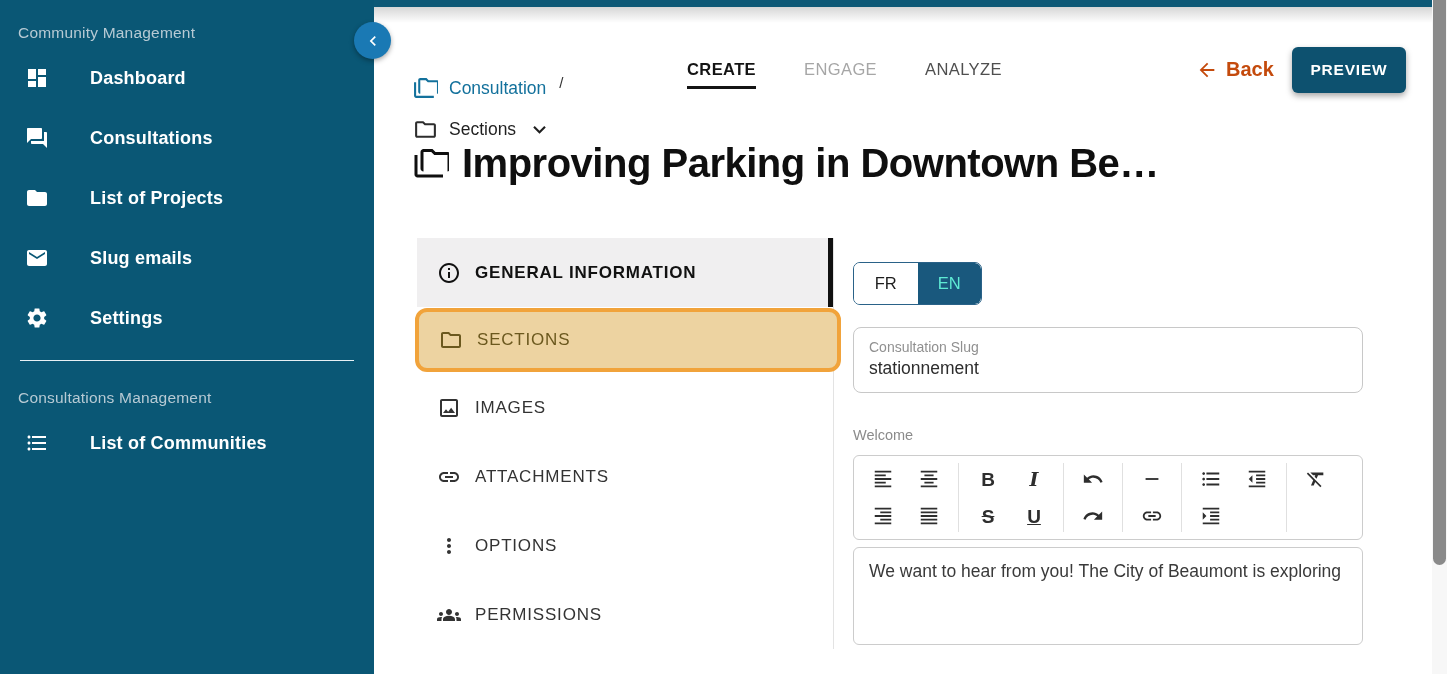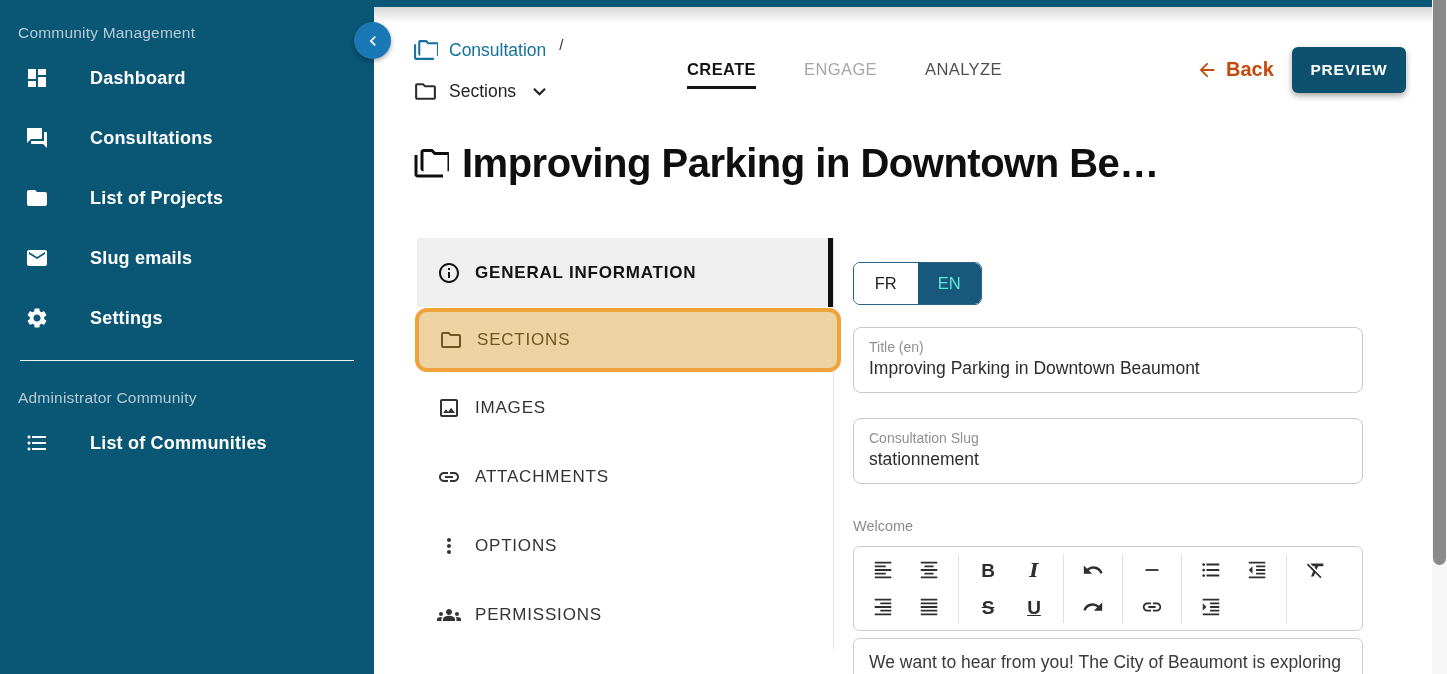--- a/index.html
+++ b/index.html
@@ -18,21 +18,21 @@
     background:#1a79b4;display:flex;align-items:center;justify-content:center;cursor:pointer;
     box-shadow:0 2px 5px rgba(0,0,0,.35);z-index:30;}
   .collapse-btn .ic{width:20px;height:20px;fill:#fff;}
 
   
   .main{position:absolute;left:374px;top:0;width:1073px;height:674px;background:#fff;}
   .top-bar{height:7px;background:#0d5876;}
   .top-shadow{height:16px;background:linear-gradient(rgba(0,0,0,.16),rgba(0,0,0,0));}
 
   .breadcrumb{position:absolute;left:39px;top:36px;}
-  .bc-row{display:flex;align-items:center;gap:11px;height:28px;}
+  .bc-row{display:flex;align-items:center;gap:11px;height:28px;margin-top:38px;}
   .bc-row .ic{width:25px;height:25px;}
   .bc-parent-ic{fill:#13719c;}
   .bc-parent{color:#13719c;font-size:17.5px;cursor:pointer;}
   .bc-sep{color:#333;font-size:15px;position:relative;top:-6px;margin-left:2px;}
   .bc-current-ic{fill:#2d2d2d;width:22px;height:22px;}
   .bc-current{color:#1f1f1f;font-size:17.5px;}
   .bc-chevron{fill:#1f1f1f;width:21px;height:21px;cursor:pointer;}
   .bc-row2{margin-top:13px;cursor:pointer;}
 
   .tabs{position:absolute;left:313px;top:60px;display:flex;gap:48px;}
@@ -221,21 +221,21 @@
         <span class="lbl">Slug emails</span>
       </div>
       <div class="sb-item">
         <svg class="ic" viewBox="0 0 24 24">
           <use href="#sym-gear"></use>
         </svg>
         <span class="lbl">Settings</span>
       </div>
     </nav>
   <hr class="sb-divider">
-  <div class="sb-title">Administrator Community</div>
+  <div class="sb-title">Consultations Management</div>
   <nav id="sb-list-1">
       <div class="sb-item">
         <svg class="ic" viewBox="0 0 24 24">
           <use href="#sym-list"></use>
         </svg>
         <span class="lbl">List of Communities</span>
       </div>
     </nav>
 </aside>
 
@@ -328,24 +328,20 @@
         <span class="lbl">PERMISSIONS</span>
       </div>
     </nav>
 
   <div class="form-col">
     <div class="lang-toggle" id="lang-toggle">
         <button class="lang-btn">FR</button>
         <button class="lang-btn selected">EN</button>
       </div>
 
-    <div class="field">
-      <div class="f-label">Title (en)</div>
-      <div class="f-value">Improving Parking in Downtown Beaumont</div>
-    </div>
 
     <div class="field">
       <div class="f-label">Consultation Slug</div>
       <div class="f-value">stationnement</div>
     </div>
 
     <div class="welcome-label">Welcome</div>
 
     <div class="editor-toolbar" id="editor-toolbar">
         <div class="tb-group">

